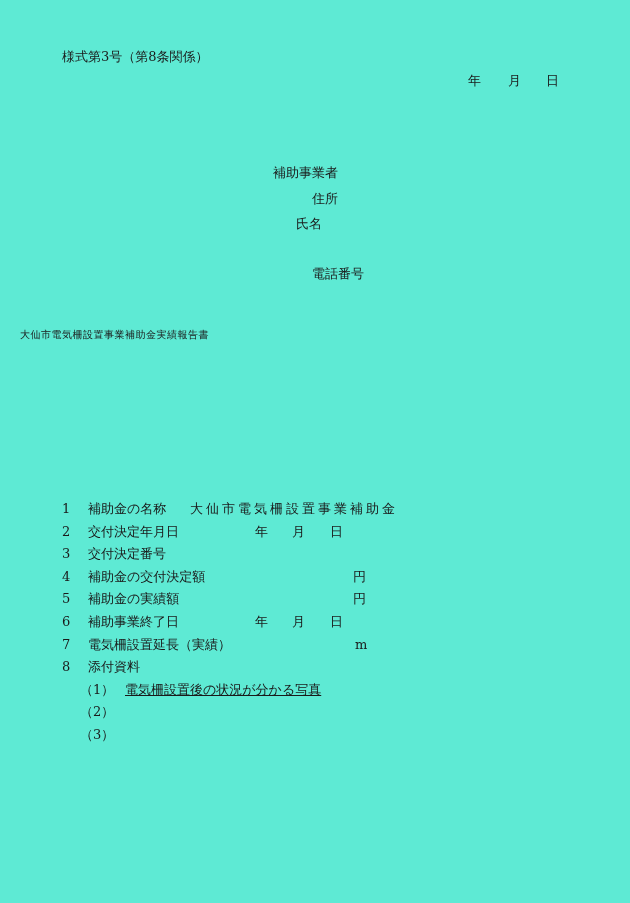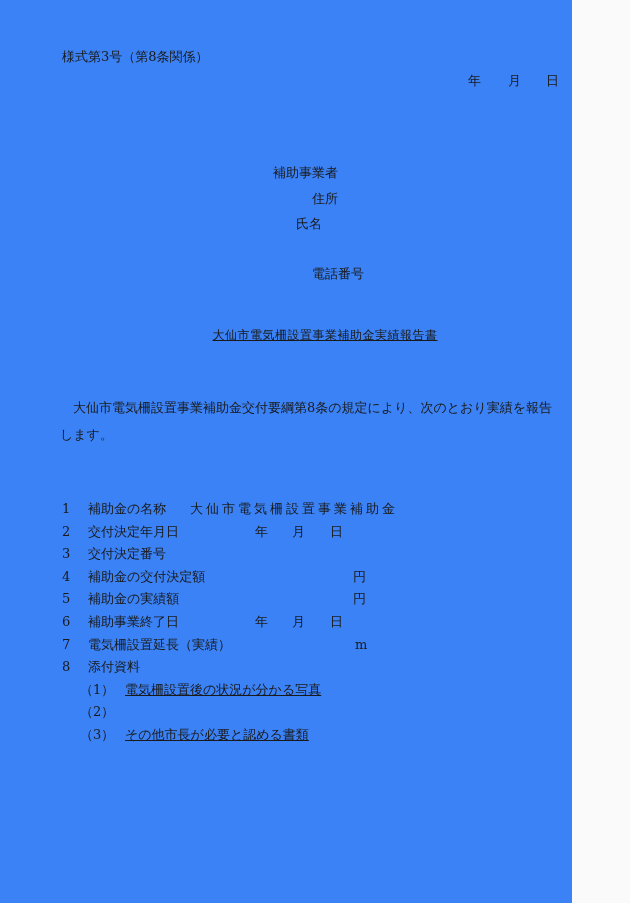--- a/index.html
+++ b/index.html
@@ -2,23 +2,23 @@
 <html><head>
 <meta charset="utf-8">
 <style>
   html, body {
     margin: 0;
     padding: 0;
     background: #fafafa;
   }
   .page {
     position: relative;
-    width: 572px;
+    width: 630px;
     height: 903px;
-    background: #3b82f6;
+    background: #5eead4;
     color: #1a1a1a;
     font-family: "DejaVu Serif", "Liberation Serif", serif;
     font-size: 13px;
     overflow: hidden;
     border-bottom: 1px solid #e2e2e2;
   }
   .line {
     position: absolute;
     line-height: 16px;
     white-space: pre;
@@ -39,24 +39,23 @@
   .addr-honor    { left: 168px; top: 0; }
   
   .app-heading   { left: 273px; top: 165px; }
   .app-address   { left: 312px; top: 191px; }
   .app-name      { left: 296px; top: 216px; }
   .app-note      { left: 305px; top: 241px; }
   .app-phone     { left: 312px; top: 266px; }
   
   .doc-title {
     left: 20px; top: 327px; width: 610px;
-    text-align: center;
-    font-size: 12px;
+    text-align: left;
+    font-size: 10px;
     letter-spacing: 0.5px;
-    text-decoration: underline;
   }
   .body-par {
     left: 60px; top: 395px; width: 500px;
     line-height: 26.5px;
     white-space: normal;
   }
   
   .item { left: 0; width: 100%; height: 17px; }
   .item .no      { position: absolute; left: 62px; top: 0; }
   .item .no-sub  { position: absolute; left: 80px; top: 0; }
@@ -87,21 +86,20 @@
   </div>
 
 
   <div class="line app-heading">補助事業者</div>
   <div class="line app-address">住所</div>
   <div class="line app-name">氏名</div>
   <div class="line app-phone">電話番号</div>
 
   <div class="line doc-title">大仙市電気柵設置事業補助金実績報告書</div>
 
-  <div class="line body-par">　大仙市電気柵設置事業補助金交付要綱第8条の規定により、次のとおり実績を報告します。</div>
 
   <div class="line item r0">
     <span class="no">1</span>
     <span class="lbl">補助金の名称</span>
     <span class="val">大仙市電気柵設置事業補助金</span>
   </div>
 
   <div class="line item r1">
     <span class="no">2</span>
     <span class="lbl">交付決定年月日</span>
@@ -150,16 +148,15 @@
     <span class="no-sub">（1）</span>
     <span class="lbl-sub">電気柵設置後の状況が分かる写真</span>
   </div>
 
   <div class="line item r9">
     <span class="no-sub">（2）</span>
   </div>
 
   <div class="line item r10">
     <span class="no-sub">（3）</span>
-    <span class="lbl-sub">その他市長が必要と認める書類</span>
   </div>
 
 </div>
 
 </body></html>

